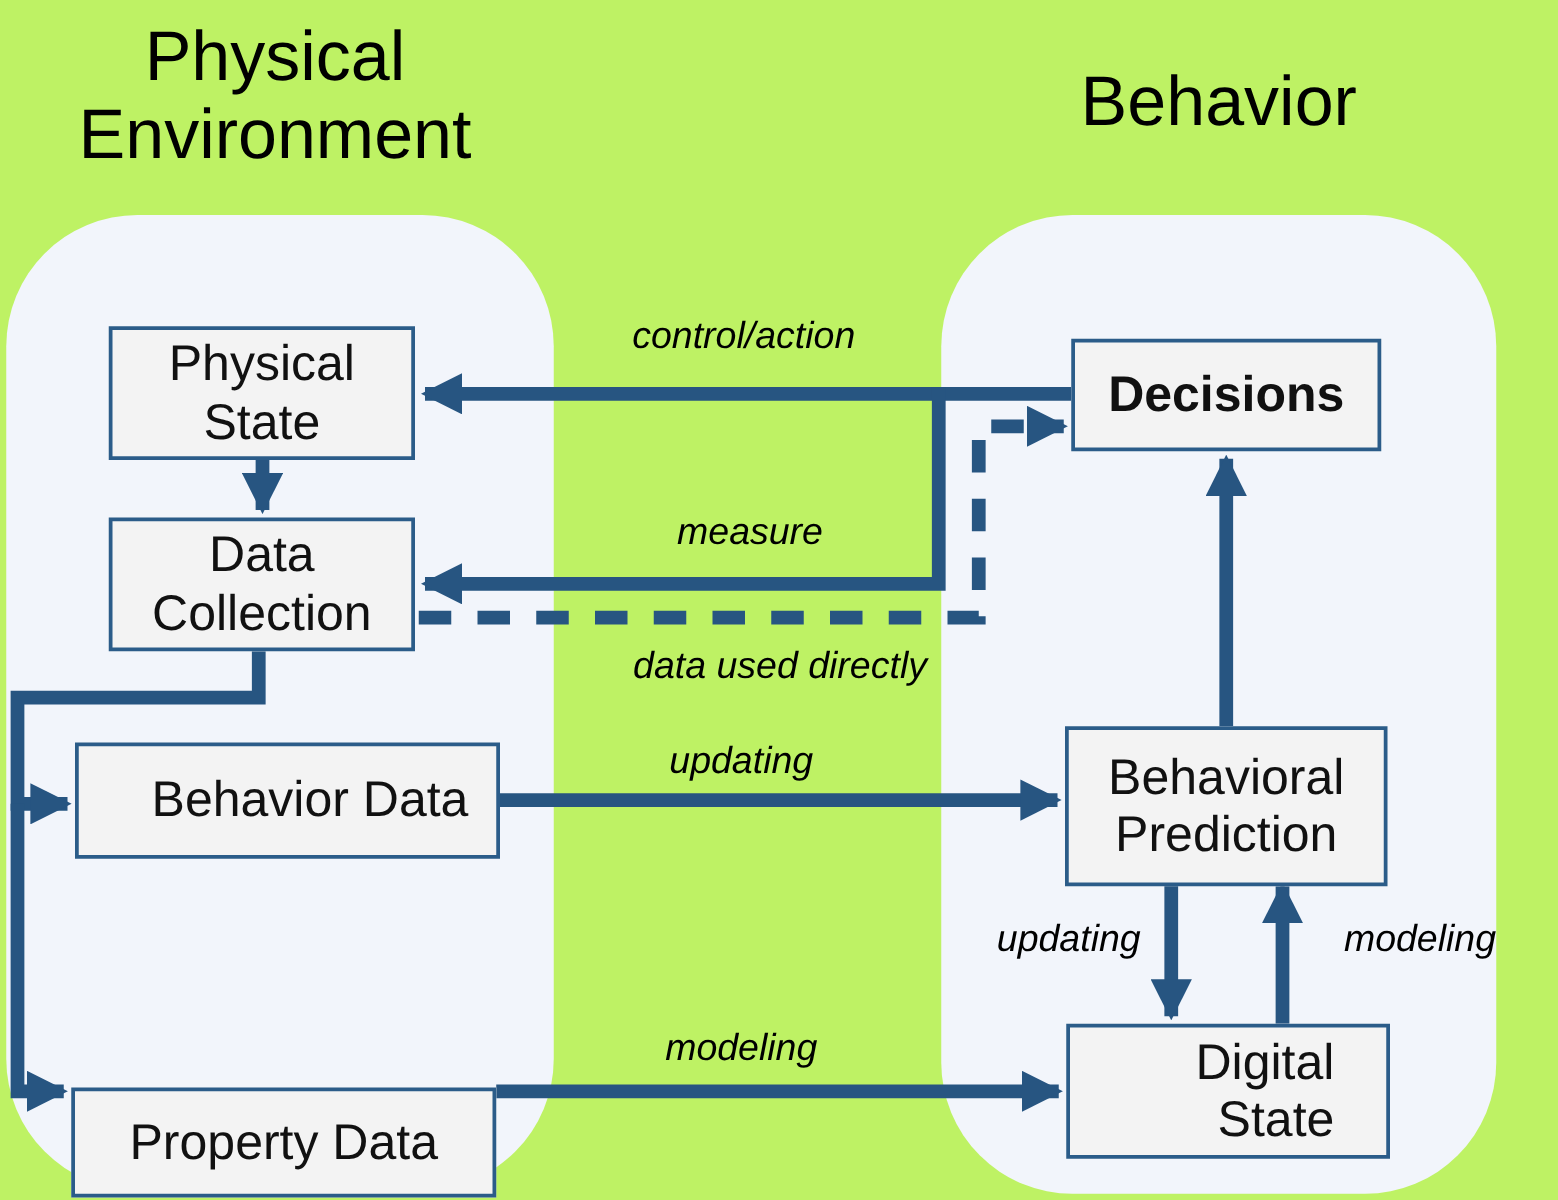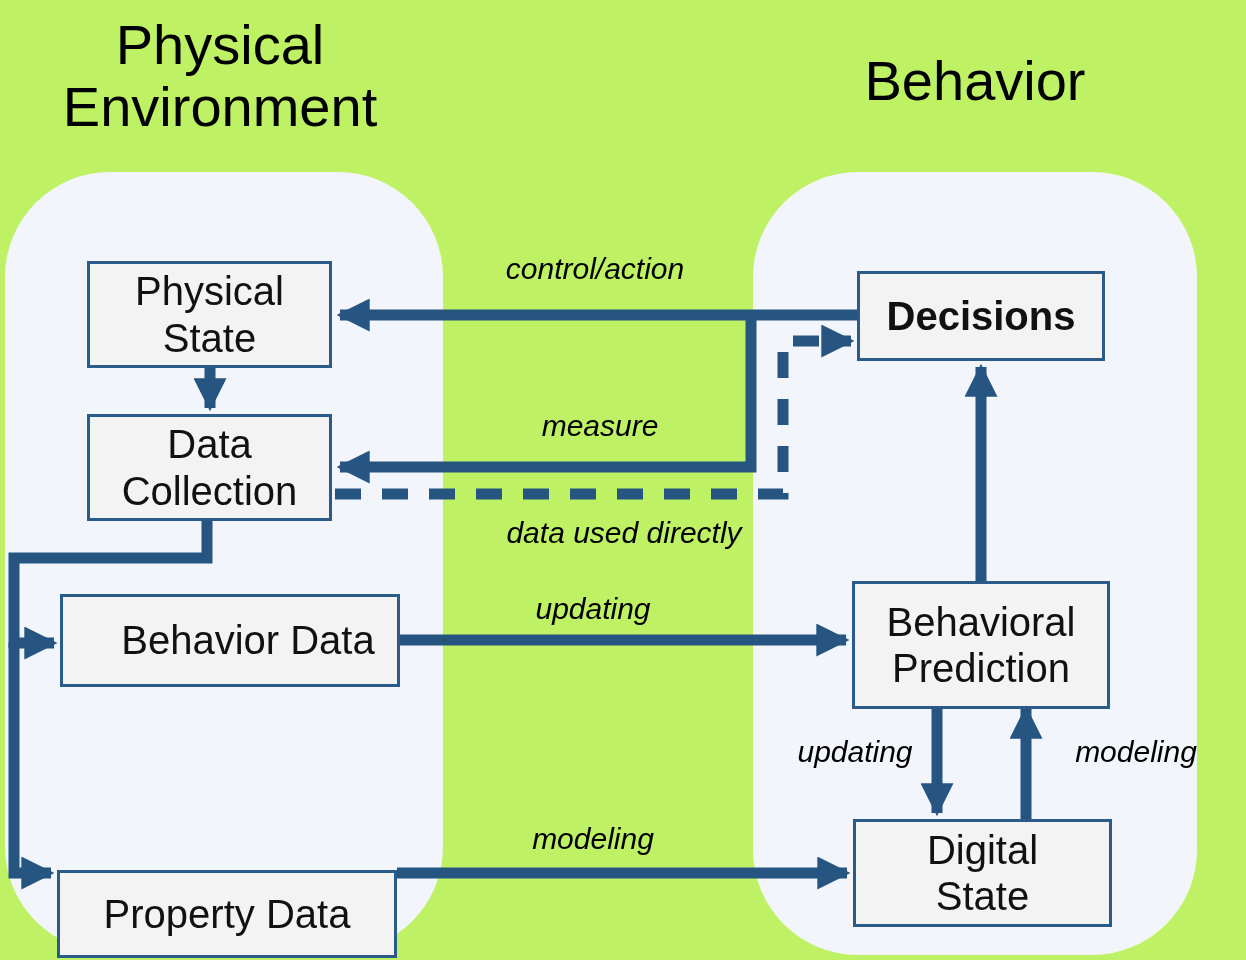--- a/index.html
+++ b/index.html
@@ -38,21 +38,21 @@
   .node.physical-state{left:87px;top:261px;width:245px;height:107px;}
   .node.physical-state .lbl{max-width:180px;}
   .node.data-collection{left:87px;top:414px;width:245px;height:107px;}
   .node.data-collection .lbl{max-width:210px;}
   .node.behavior-data{left:60px;top:594px;width:340px;height:93px;padding-left:36px;}
   .node.property-data{left:57px;top:870px;width:340px;height:88px;}
   .node.decisions{left:857px;top:271px;width:248px;height:90px;font-weight:bold;}
   .node.behavioral-prediction{left:852px;top:581px;width:258px;height:128px;}
   .node.behavioral-prediction .lbl{max-width:220px;}
   .node.digital-state{left:853px;top:819px;width:259px;height:108px;}
-  .node.digital-state .lbl{max-width:170px;}
+  .node.digital-state .lbl{max-width:170px;text-align:right;}
   .edge-label{
     position:absolute;transform:translateX(-50%);white-space:nowrap;
     font-style:italic;font-size:30px;color:#000;
   }
 </style>
 </head>
 <body>
 
 <div class="stage">
 

